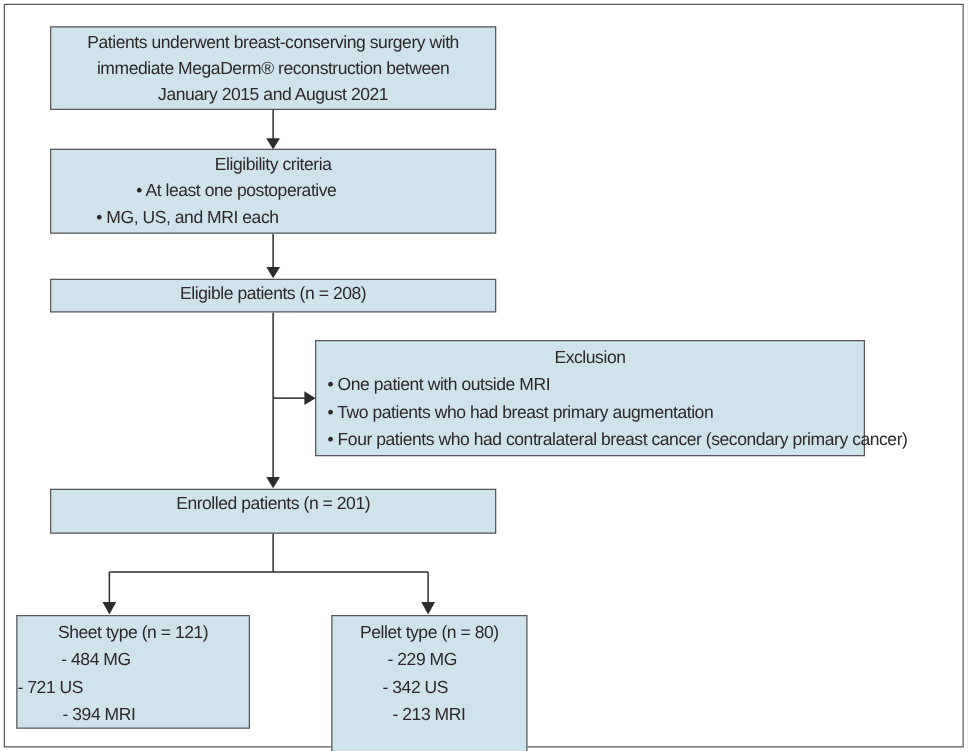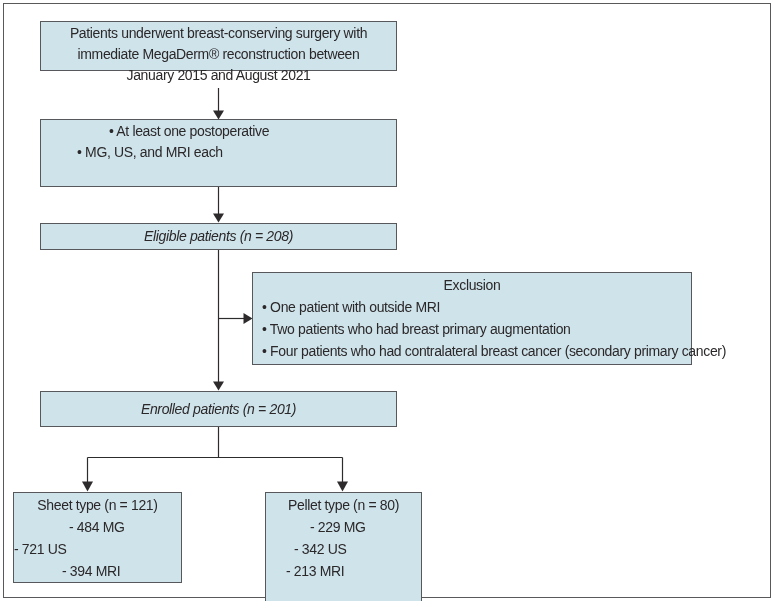--- a/index.html
+++ b/index.html
@@ -29,21 +29,21 @@
     box-sizing:border-box;
     background:var(--box-fill);
     border:1.6px solid var(--box-border);
     font-size:14px;
     line-height:21px;
     letter-spacing:-0.35px;
     z-index:2;
   }
   .box .ln{white-space:nowrap;}
   .center-lines .ln{text-align:center;}
-  .single{display:flex;align-items:center;justify-content:center;font-style:italic;}
+  .single{display:flex;align-items:flex-start;justify-content:center;}
   .pad-t{padding-top:1px;}
   .lh22{line-height:22px;}
   .title-center{text-align:center;}
   .bullet{text-align:left;white-space:nowrap;}
   #svg-connectors{position:absolute;left:0;top:0;z-index:1;}
   #svg-connectors line{stroke:var(--line);stroke-width:1.2;}
   #svg-connectors polygon{fill:var(--line);}
 </style>
 </head>
 <body>
@@ -67,52 +67,53 @@
     <line x1="218.5" y1="417" x2="218.5" y2="457.5"></line>
     <line x1="87.5" y1="457.5" x2="342.5" y2="457.5"></line>
 
     <line x1="87.5" y1="457.5" x2="87.5" y2="482.5"></line>
     <polygon points="82,481.5 93,481.5 87.5,491.5"></polygon>
 
     <line x1="342.5" y1="457.5" x2="342.5" y2="482.5"></line>
     <polygon points="337,481.5 348,481.5 342.5,491.5"></polygon>
   </svg>
 
-  <div class="box center-lines pad-t" style="left:40px;top:21px;width:357px;height:50px;">
+  <div class="box center-lines pad-t" style="left:40px;top:21px;width:357px;height:67px;">
     <div class="ln">Patients underwent breast-conserving surgery with</div>
     <div class="ln">immediate MegaDerm® reconstruction between</div>
     <div class="ln">January 2015 and August 2021</div>
   </div>
 
   <div class="box pad-t" style="left:40px;top:119px;width:357px;height:68px;">
+    <div class="ln title-center">Eligibility criteria</div>
     <div class="ln bullet" style="padding-left:68px;">• At least one postoperative</div>
     <div class="ln bullet" style="padding-left:36px;">• MG, US, and MRI each</div>
   </div>
 
   <div class="box single" style="left:40px;top:223px;width:357px;height:27px;">
     <span class="ln">Eligible patients (n = 208)</span>
   </div>
 
   <div class="box lh22 pad-t" style="left:252px;top:272px;width:440px;height:93px;">
     <div class="ln title-center">Exclusion</div>
     <div class="ln bullet" style="padding-left:9px;">• One patient with outside MRI</div>
     <div class="ln bullet" style="padding-left:9px;">• Two patients who had breast primary augmentation</div>
     <div class="ln bullet" style="padding-left:9px;">• Four patients who had contralateral breast cancer (secondary primary cancer)</div>
   </div>
 
   <div class="box single" style="left:40px;top:391px;width:357px;height:36px;">
     <span class="ln">Enrolled patients (n = 201)</span>
   </div>
 
-  <div class="box lh22 pad-t" style="left:13px;top:492px;width:169px;height:91px;">
+  <div class="box lh22 pad-t" style="left:13px;top:492px;width:187px;height:91px;">
     <div class="ln title-center">Sheet type (n = 121)</div>
-    <div class="ln bullet" style="padding-left:55px;">- 484 MG</div>
+    <div class="ln bullet" style="padding-left:35px;">- 484 MG</div>
     <div class="ln bullet" style="">- 721 US</div>
-    <div class="ln bullet" style="padding-left:48px;">- 394 MRI</div>
+    <div class="ln bullet" style="padding-left:36px;">- 394 MRI</div>
   </div>
 
   <div class="box lh22 pad-t" style="left:265px;top:492px;width:157px;height:110px;">
     <div class="ln title-center">Pellet type (n = 80)</div>
     <div class="ln bullet" style="padding-left:44px;">- 229 MG</div>
-    <div class="ln bullet" style="padding-left:28px;">- 342 US</div>
-    <div class="ln bullet" style="padding-left:20px;">- 213 MRI</div>
+    <div class="ln bullet" style="padding-left:40px;">- 342 US</div>
+    <div class="ln bullet" style="padding-left:48px;">- 213 MRI</div>
   </div>
 </div>
 
 </body></html>

